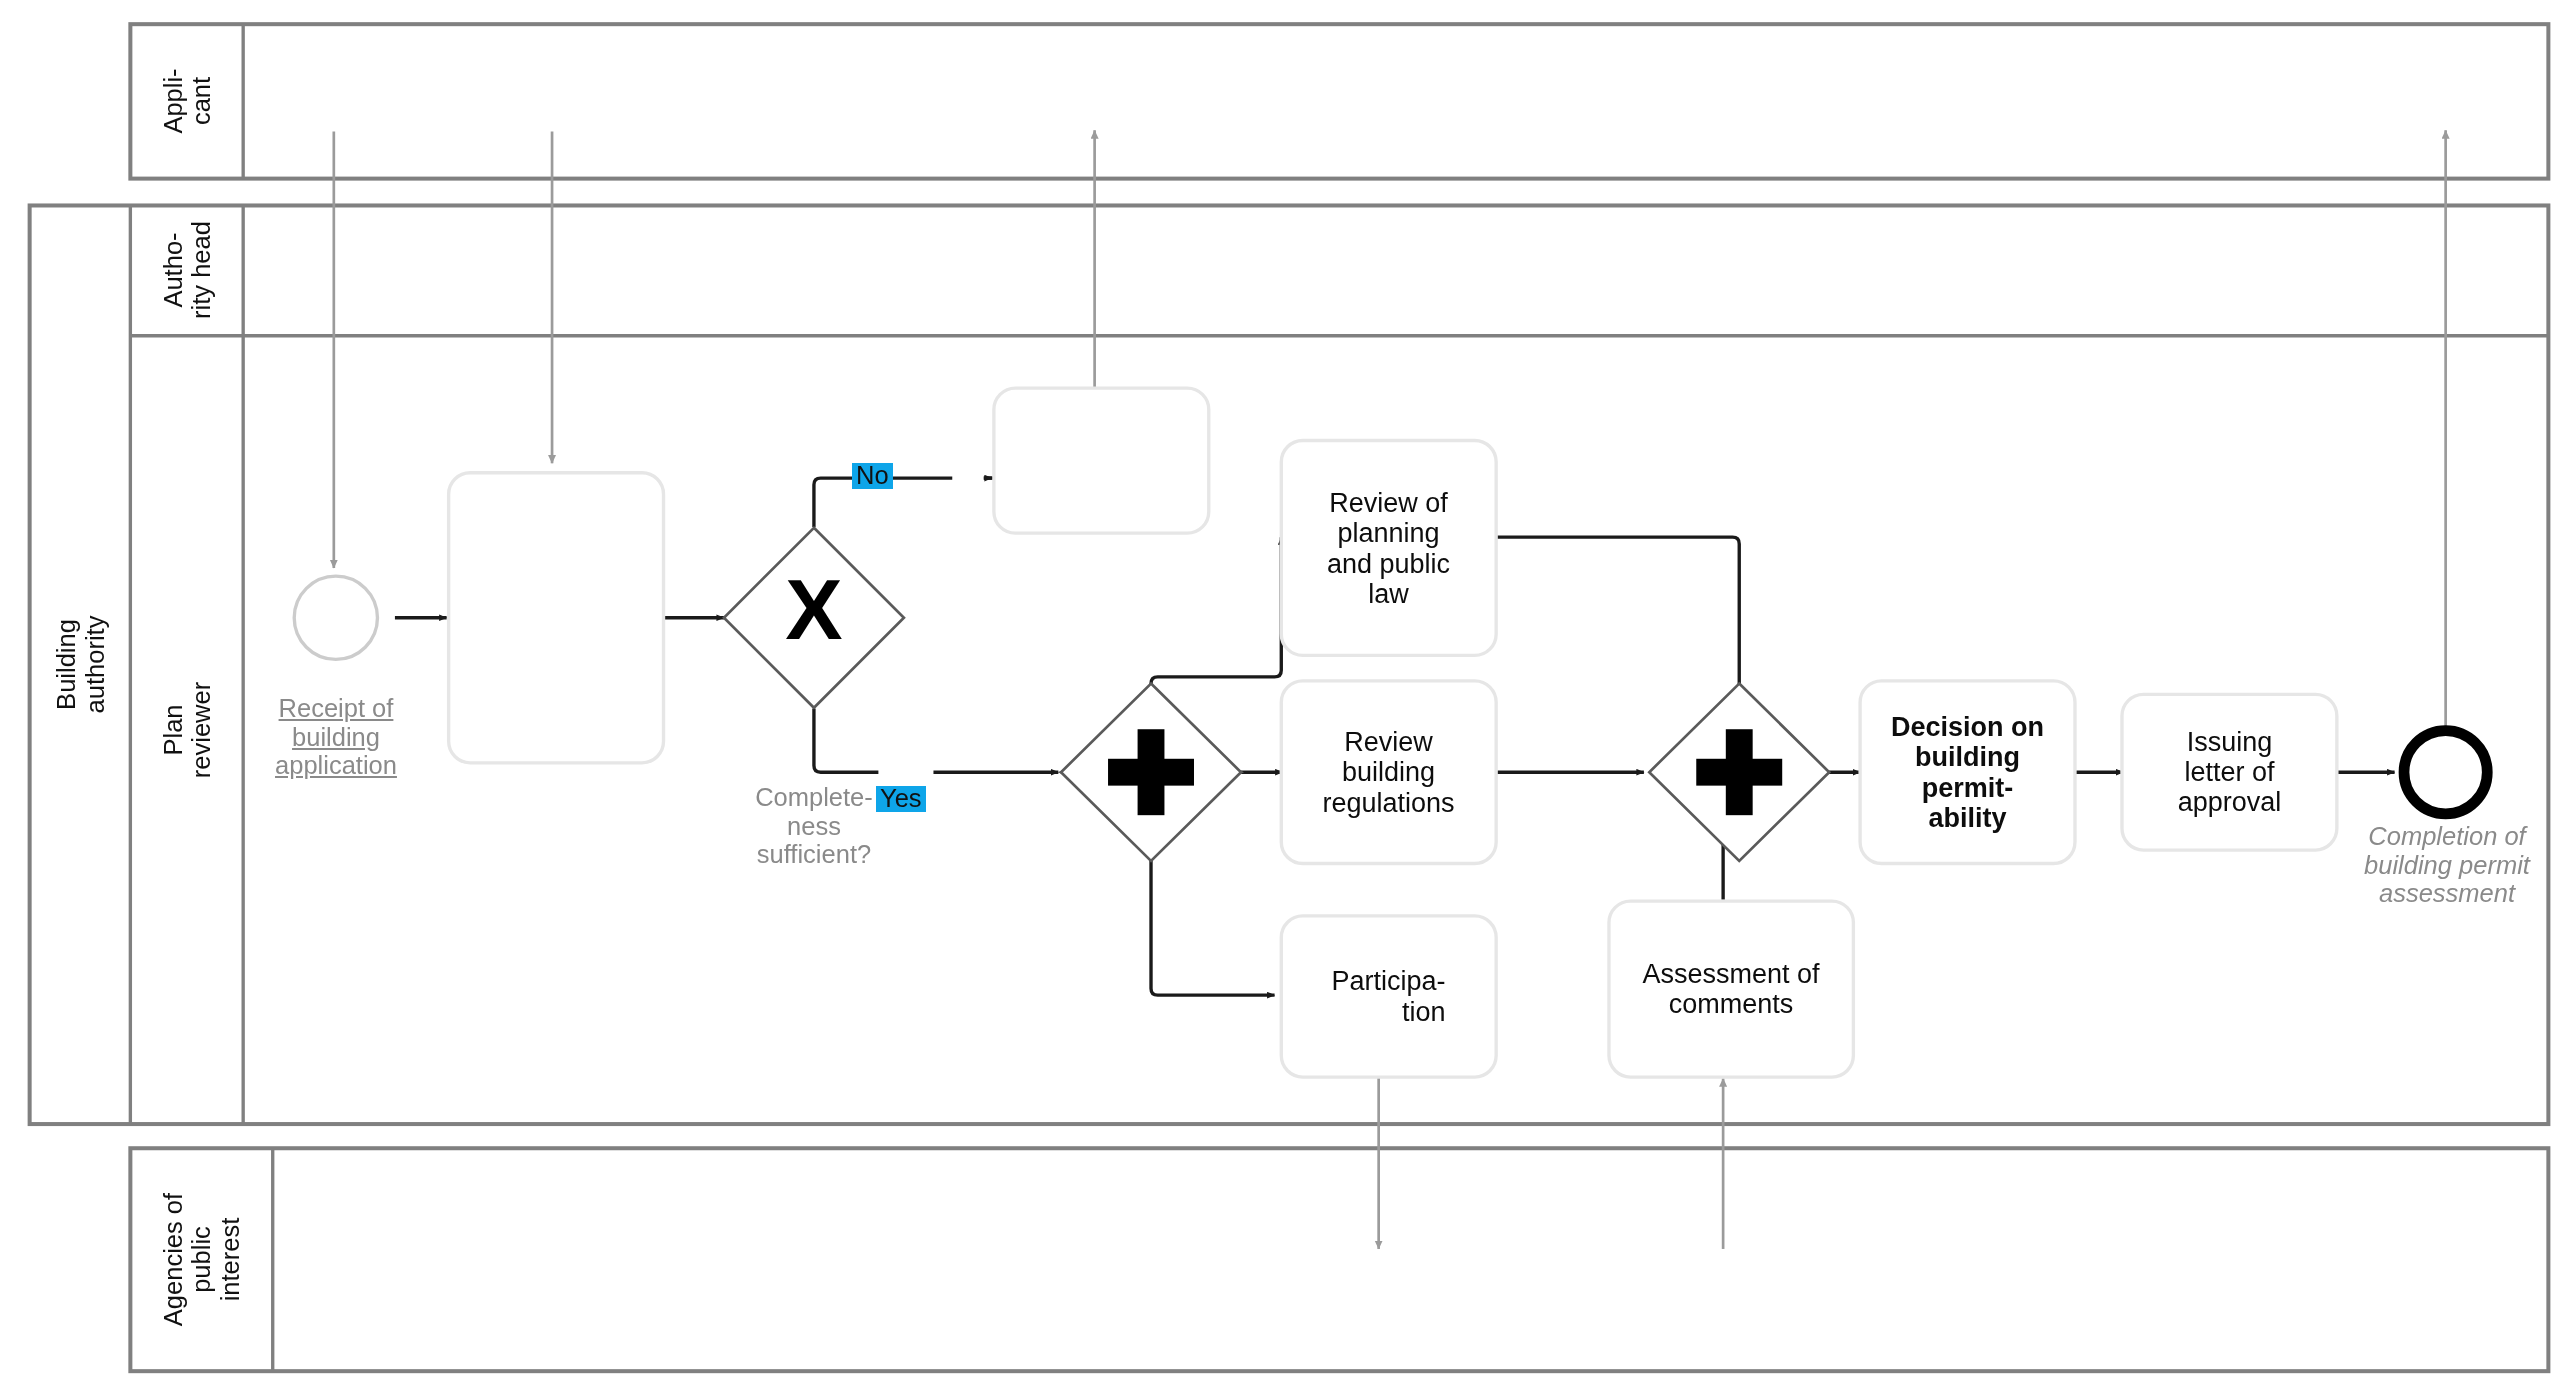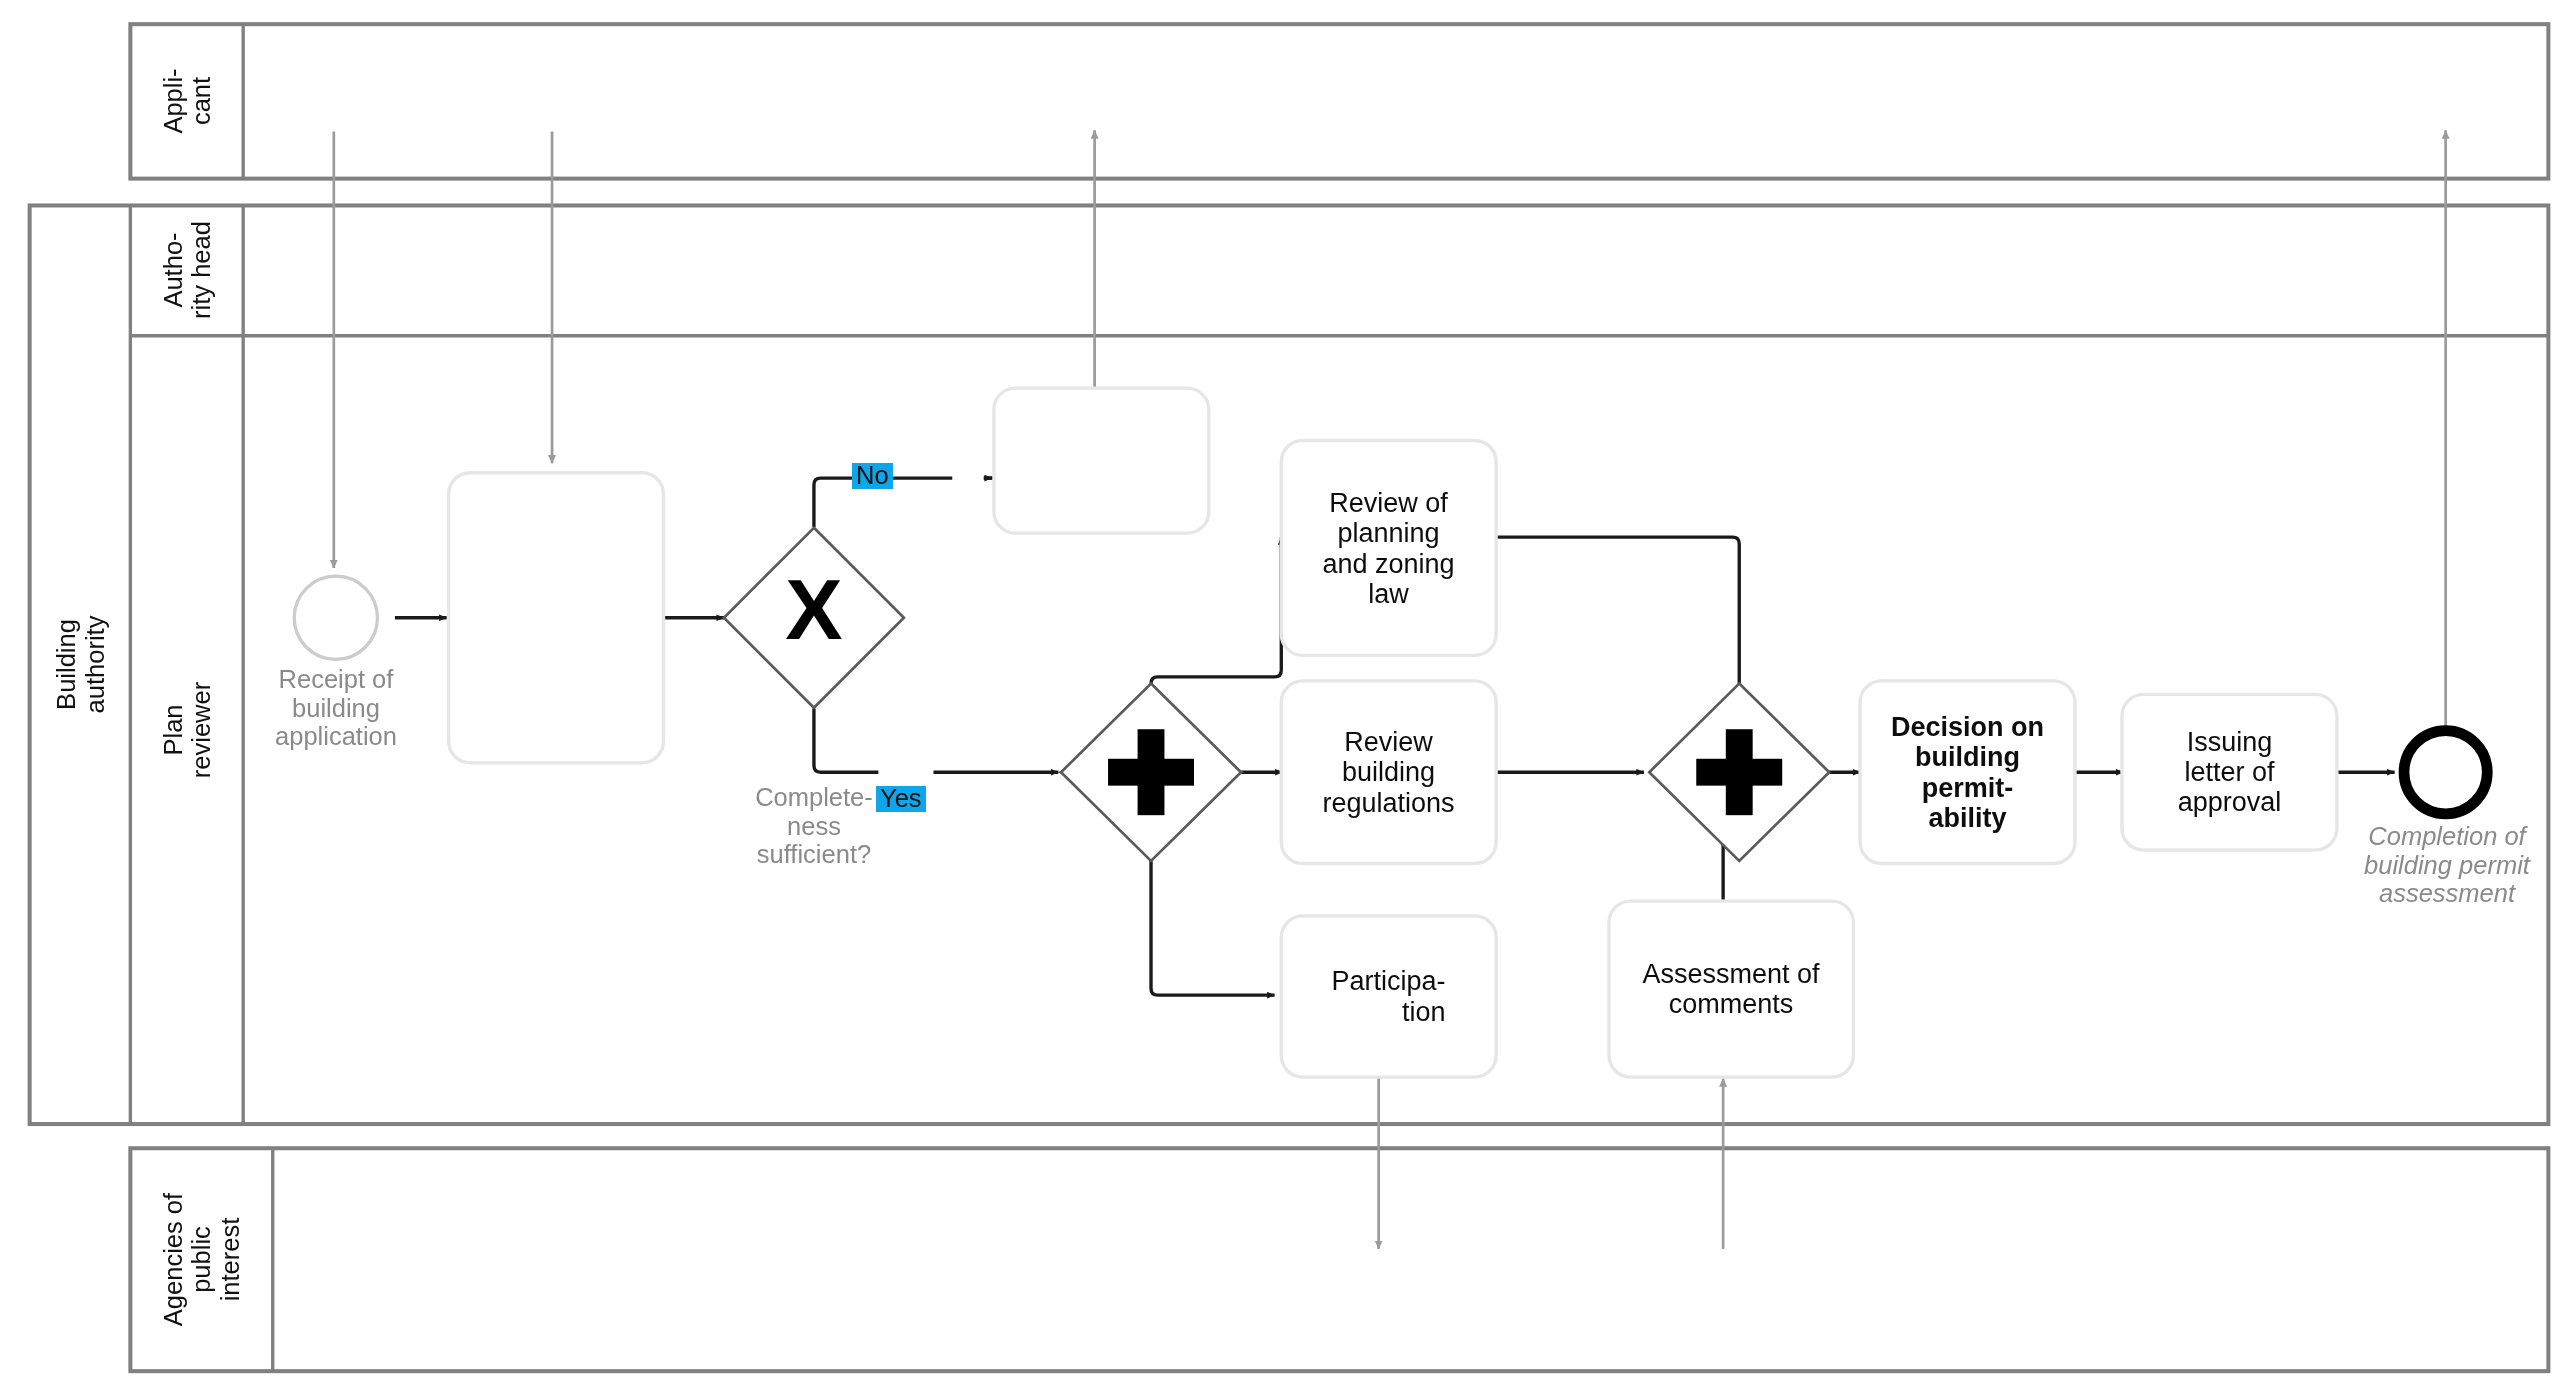--- a/index.html
+++ b/index.html
@@ -175,33 +175,33 @@
 
   <div class="lane-lbl rot" style="left:130px;top:205px;width:113px;height:130px;">Autho-
 rity head</div>
 
   <div class="lane-lbl rot" style="left:130px;top:336px;width:113px;height:788px;">Plan reviewer</div>
 
   <div class="lane-lbl rot" style="left:130px;top:1148px;width:142px;height:223px;">Agencies of
 public
 interest</div>
 
-  <div class="lbl event-lbl" style="left:242px;top:665px;width:188px;height:101px;align-items:flex-start;">Receipt of
+  <div class="lbl event-lbl" style="left:242px;top:694px;width:188px;height:101px;align-items:flex-start;text-decoration:underline;">Receipt of
 building
 application</div>
 
   <div class="lbl event-lbl" style="left:2318px;top:822px;width:258px;height:101px;align-items:flex-start;font-style:italic;">Completion of
 building permit
 assessment</div>
 
 
 
   <div class="lbl task-lbl" style="left:1281px;top:441px;width:215px;height:215px;">Review of
 planning
-and zoning
+and public
 law</div>
 
   <div class="lbl task-lbl" style="left:1281px;top:681px;width:215px;height:183px;">Review
 building
 regulations</div>
 
   <div class="lbl task-lbl" style="left:1281px;top:916px;width:215px;height:161px;text-align:right;">Participa-
 tion</div>
 
   <div class="lbl task-lbl" style="left:1609px;top:901px;width:244px;height:176px;">Assessment of

